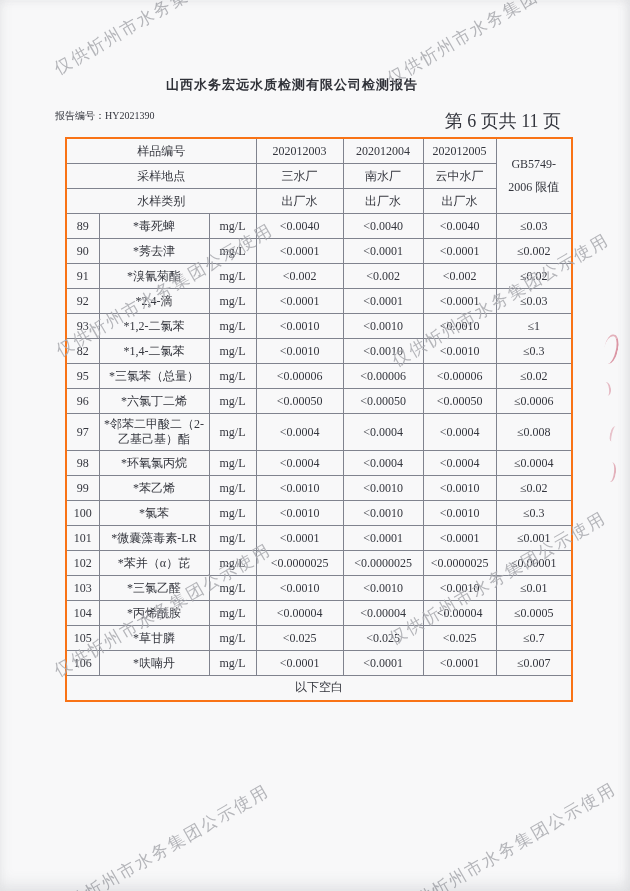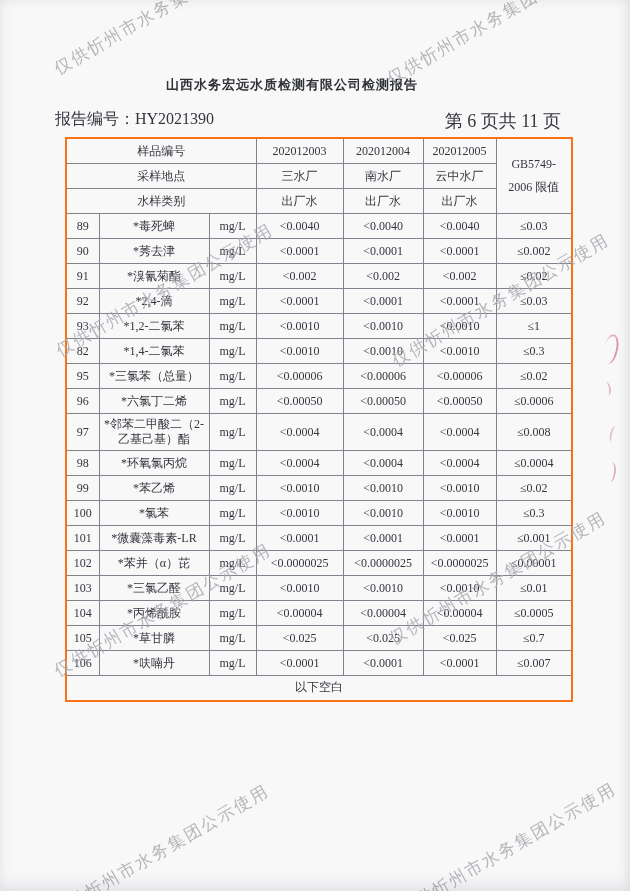--- a/index.html
+++ b/index.html
@@ -24,21 +24,21 @@
     color:#a9aaaf;opacity:.85;
     transform:rotate(-30deg);transform-origin:0 0;
   }
   
   .report-title{
     position:absolute;left:0;top:76px;width:584px;text-align:center;
     font-family:"Liberation Sans","DejaVu Sans",sans-serif;
     font-size:13px;font-weight:bold;letter-spacing:1px;color:#2f3138;
     z-index:2;
   }
-  .meta-left{position:absolute;left:55px;top:109px;font-size:16px;z-index:2;}
+  .meta-left{position:absolute;left:55px;top:109px;font-size:10px;z-index:2;}
   .meta-right{position:absolute;top:109px;right:69px;font-size:18px;z-index:2;}
   
   table.report{
     position:absolute;left:65px;top:137px;z-index:2;
     border-collapse:collapse;table-layout:fixed;width:506px;
     border:2px solid #f97316;
     background:transparent;
   }
   table.report td{
     border:1px solid #80838e;

